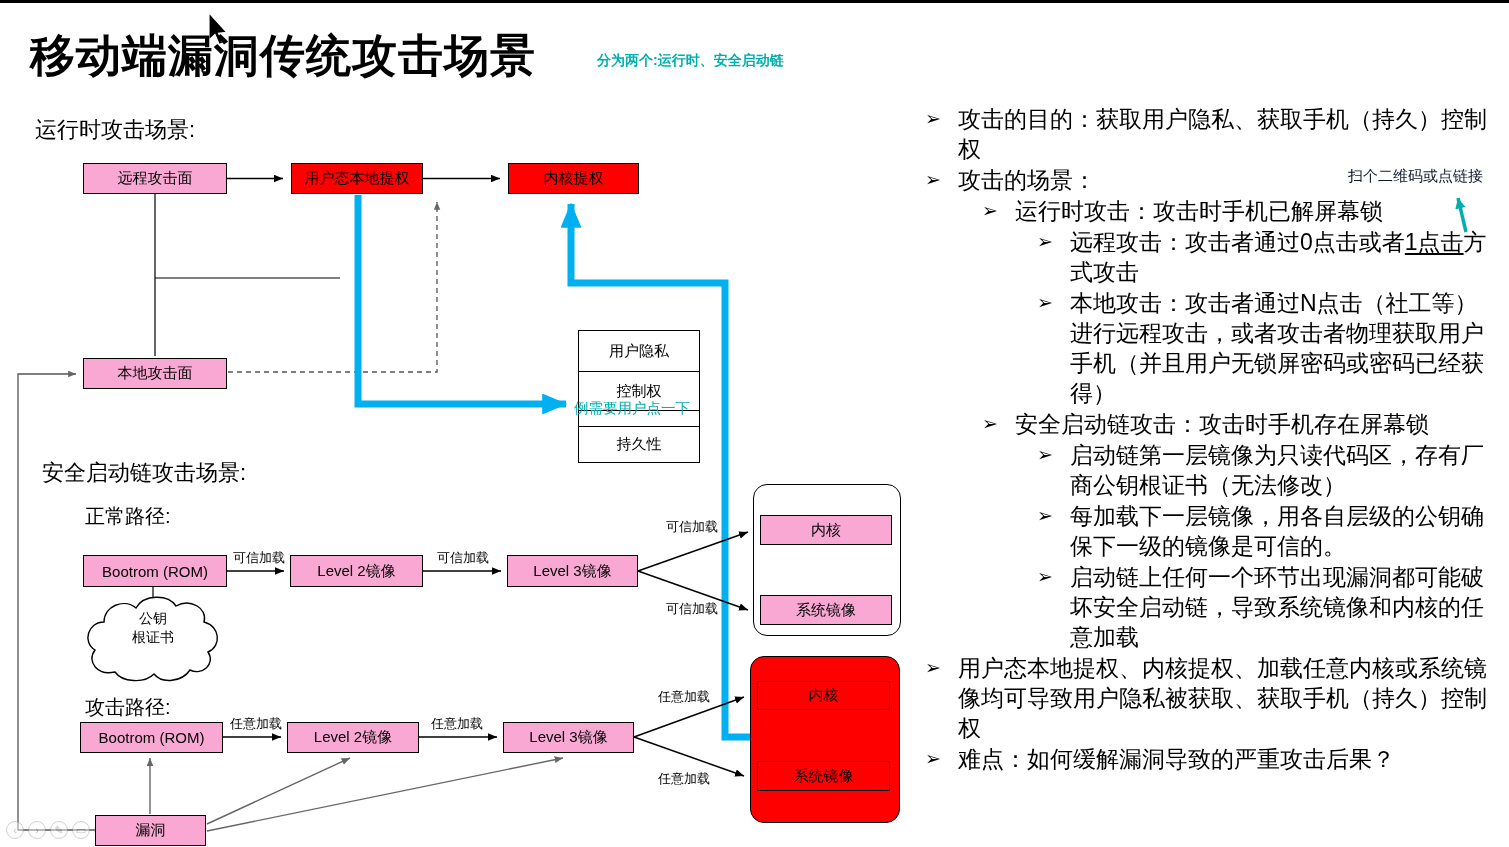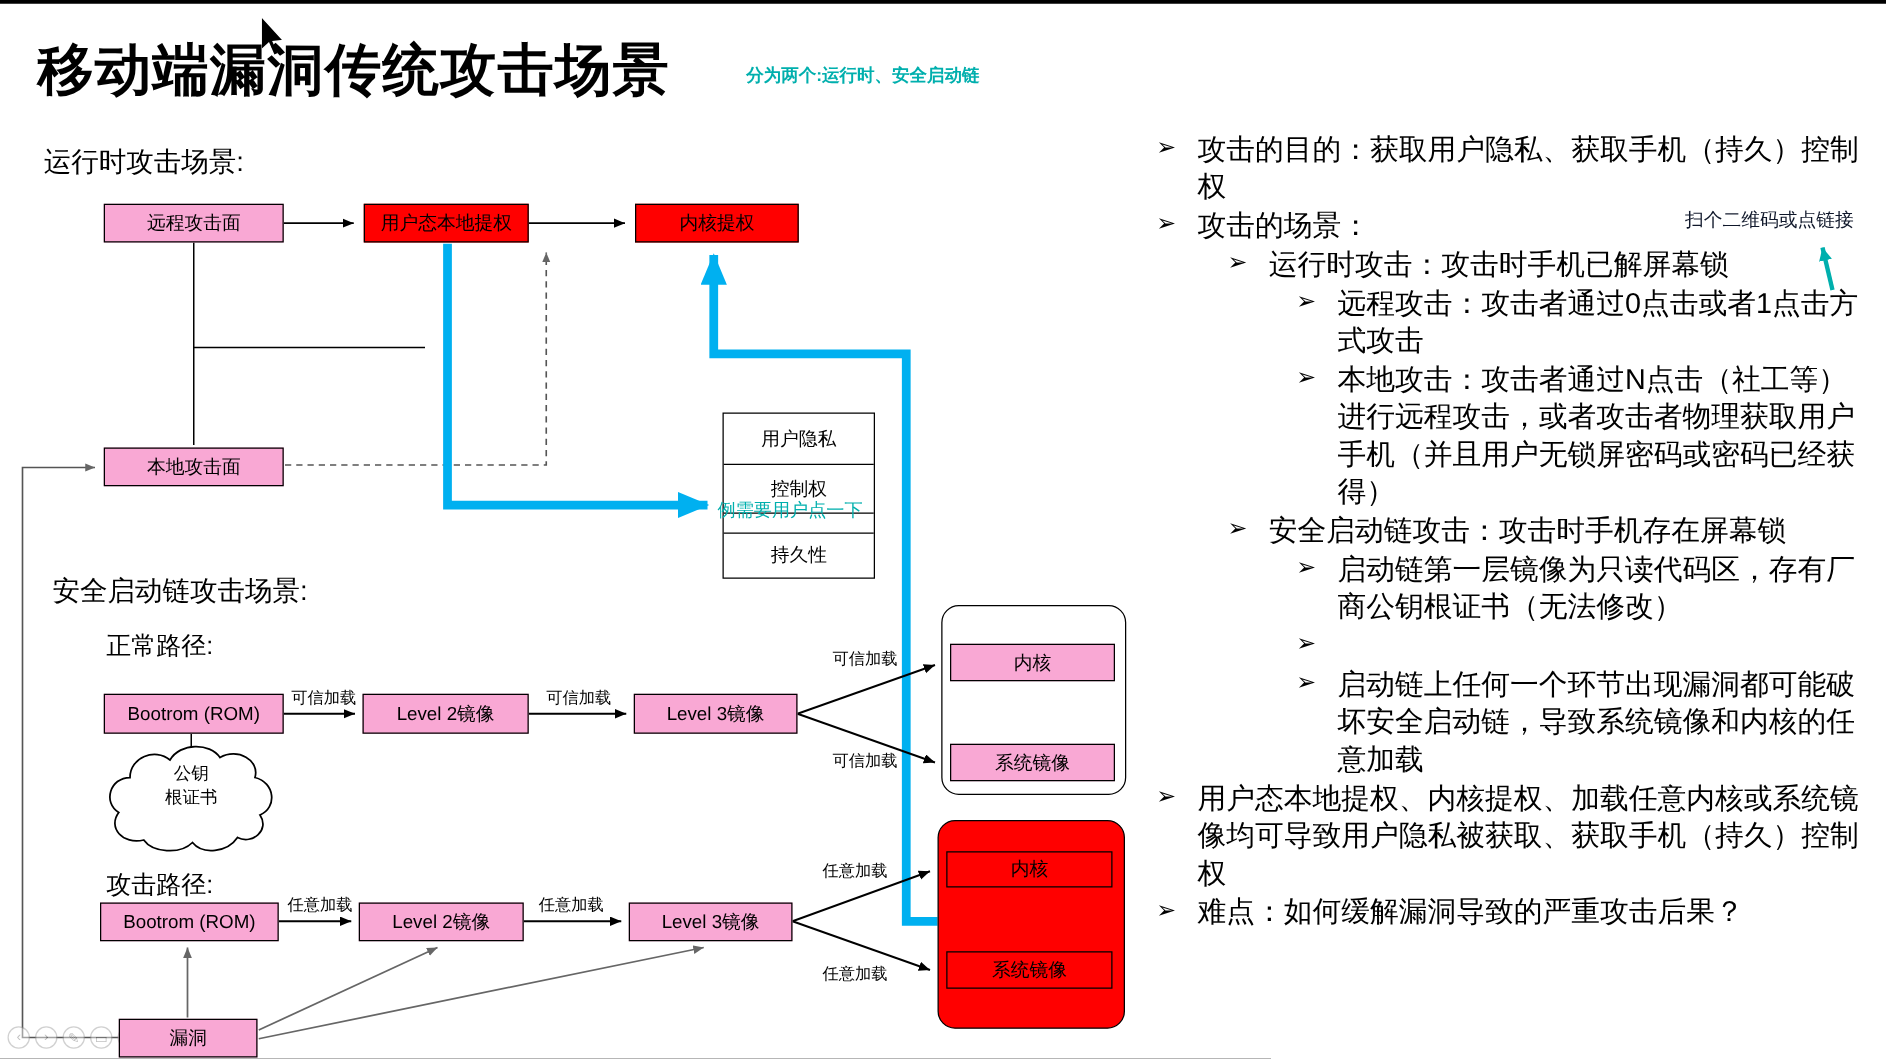--- a/index.html
+++ b/index.html
@@ -37,21 +37,21 @@
   #cloud-label span{display:block;}
 
   
   #right-panel{position:absolute;left:925px;top:103px;width:575px;z-index:3;}
   .rp-item{display:flex;font-size:23px;line-height:30px;margin:1px 0;}
   .rp-item .bt{flex:0 0 33px;font-size:19px;line-height:30px;}
   .rp-item .tx{flex:1;}
   .l1{padding-left:0;}
   .l2{padding-left:57px;}
   .l3{padding-left:112px;}
-  .ul{text-underline-offset:3px;}
+  .ul{text-decoration:underline;text-underline-offset:3px;}
 
   #qr-note{position:absolute;left:1348px;top:167px;font-size:15px;color:#0f172a;z-index:4;white-space:nowrap;}
 
   
   #svglayer{position:absolute;left:0;top:0;z-index:1;}
 
   
   #presenter-toolbar{position:absolute;left:6px;top:821px;z-index:1;display:flex;gap:4px;opacity:.45;}
   .tool-btn{width:18px;height:18px;border:1.2px solid #999;border-radius:50%;color:#777;font-size:11px;
             display:flex;align-items:center;justify-content:center;background:#fff;}
@@ -195,20 +195,21 @@
     <div class="rp-item l2">
       <span class="bt">➢</span>
       <span class="tx">安全启动链攻击：攻击时手机存在屏幕锁</span>
     </div>
     <div class="rp-item l3">
       <span class="bt">➢</span>
       <span class="tx">启动链第一层镜像为只读代码区，存有厂商公钥根证书（无法修改）</span>
     </div>
     <div class="rp-item l3">
       <span class="bt">➢</span>
+      <span class="tx">每加载下一层镜像，用各自层级的公钥确保下一级的镜像是可信的。</span>
     </div>
     <div class="rp-item l3">
       <span class="bt">➢</span>
       <span class="tx">启动链上任何一个环节出现漏洞都可能破坏安全启动链，导致系统镜像和内核的任意加载</span>
     </div>
     <div class="rp-item l1">
       <span class="bt">➢</span>
       <span class="tx">用户态本地提权、内核提权、加载任意内核或系统镜像均可导致用户隐私被获取、获取手机（持久）控制权</span>
     </div>
     <div class="rp-item l1">

